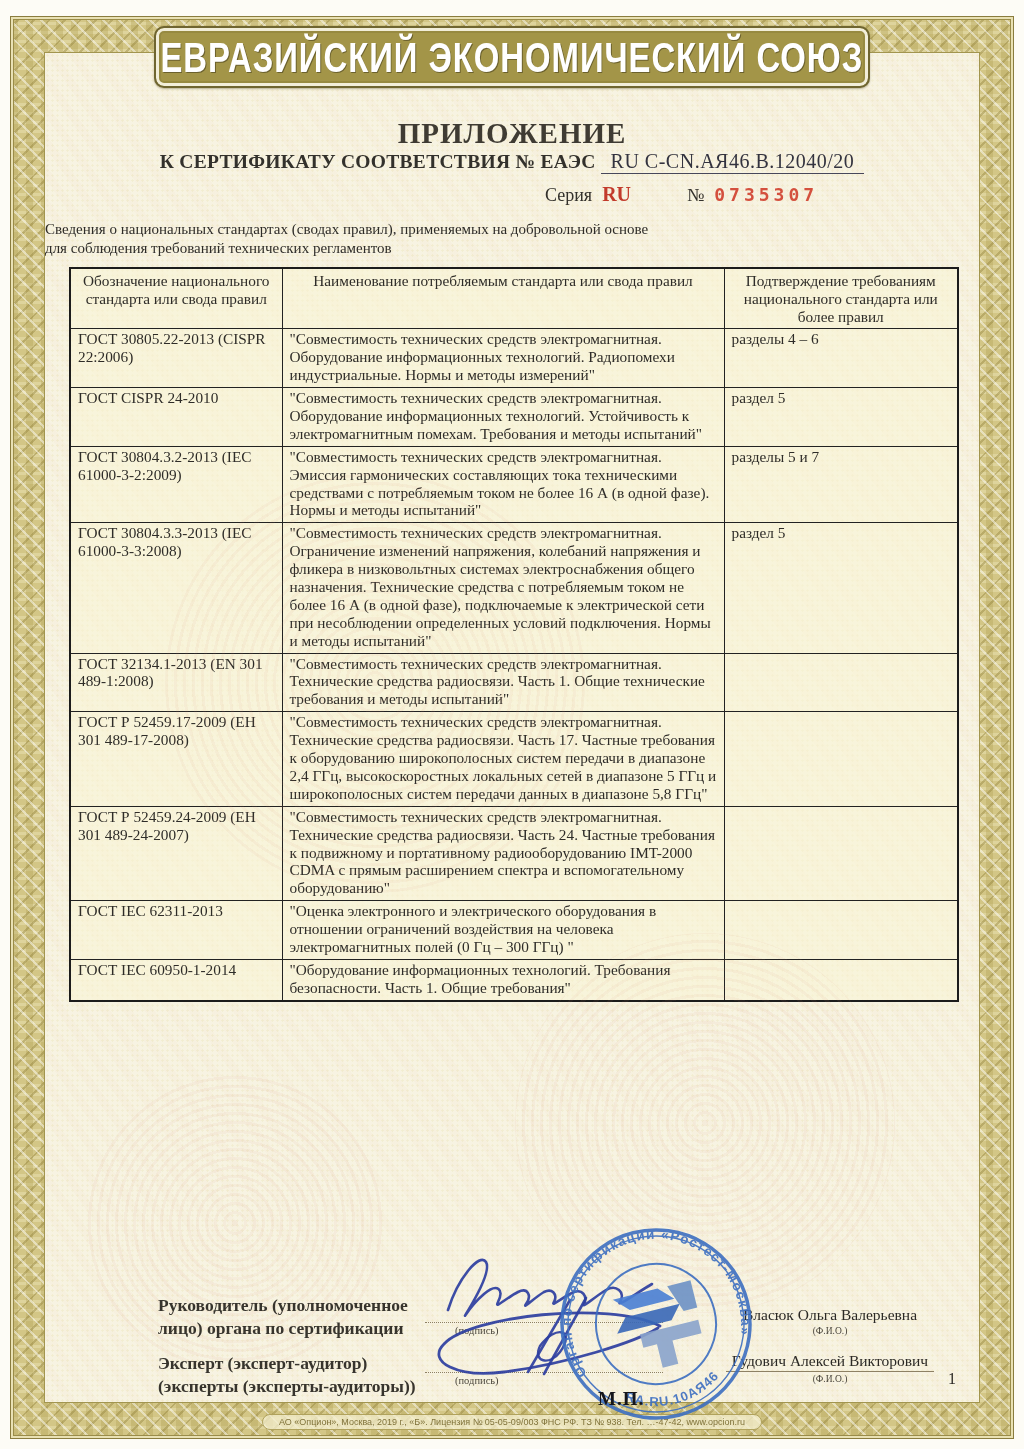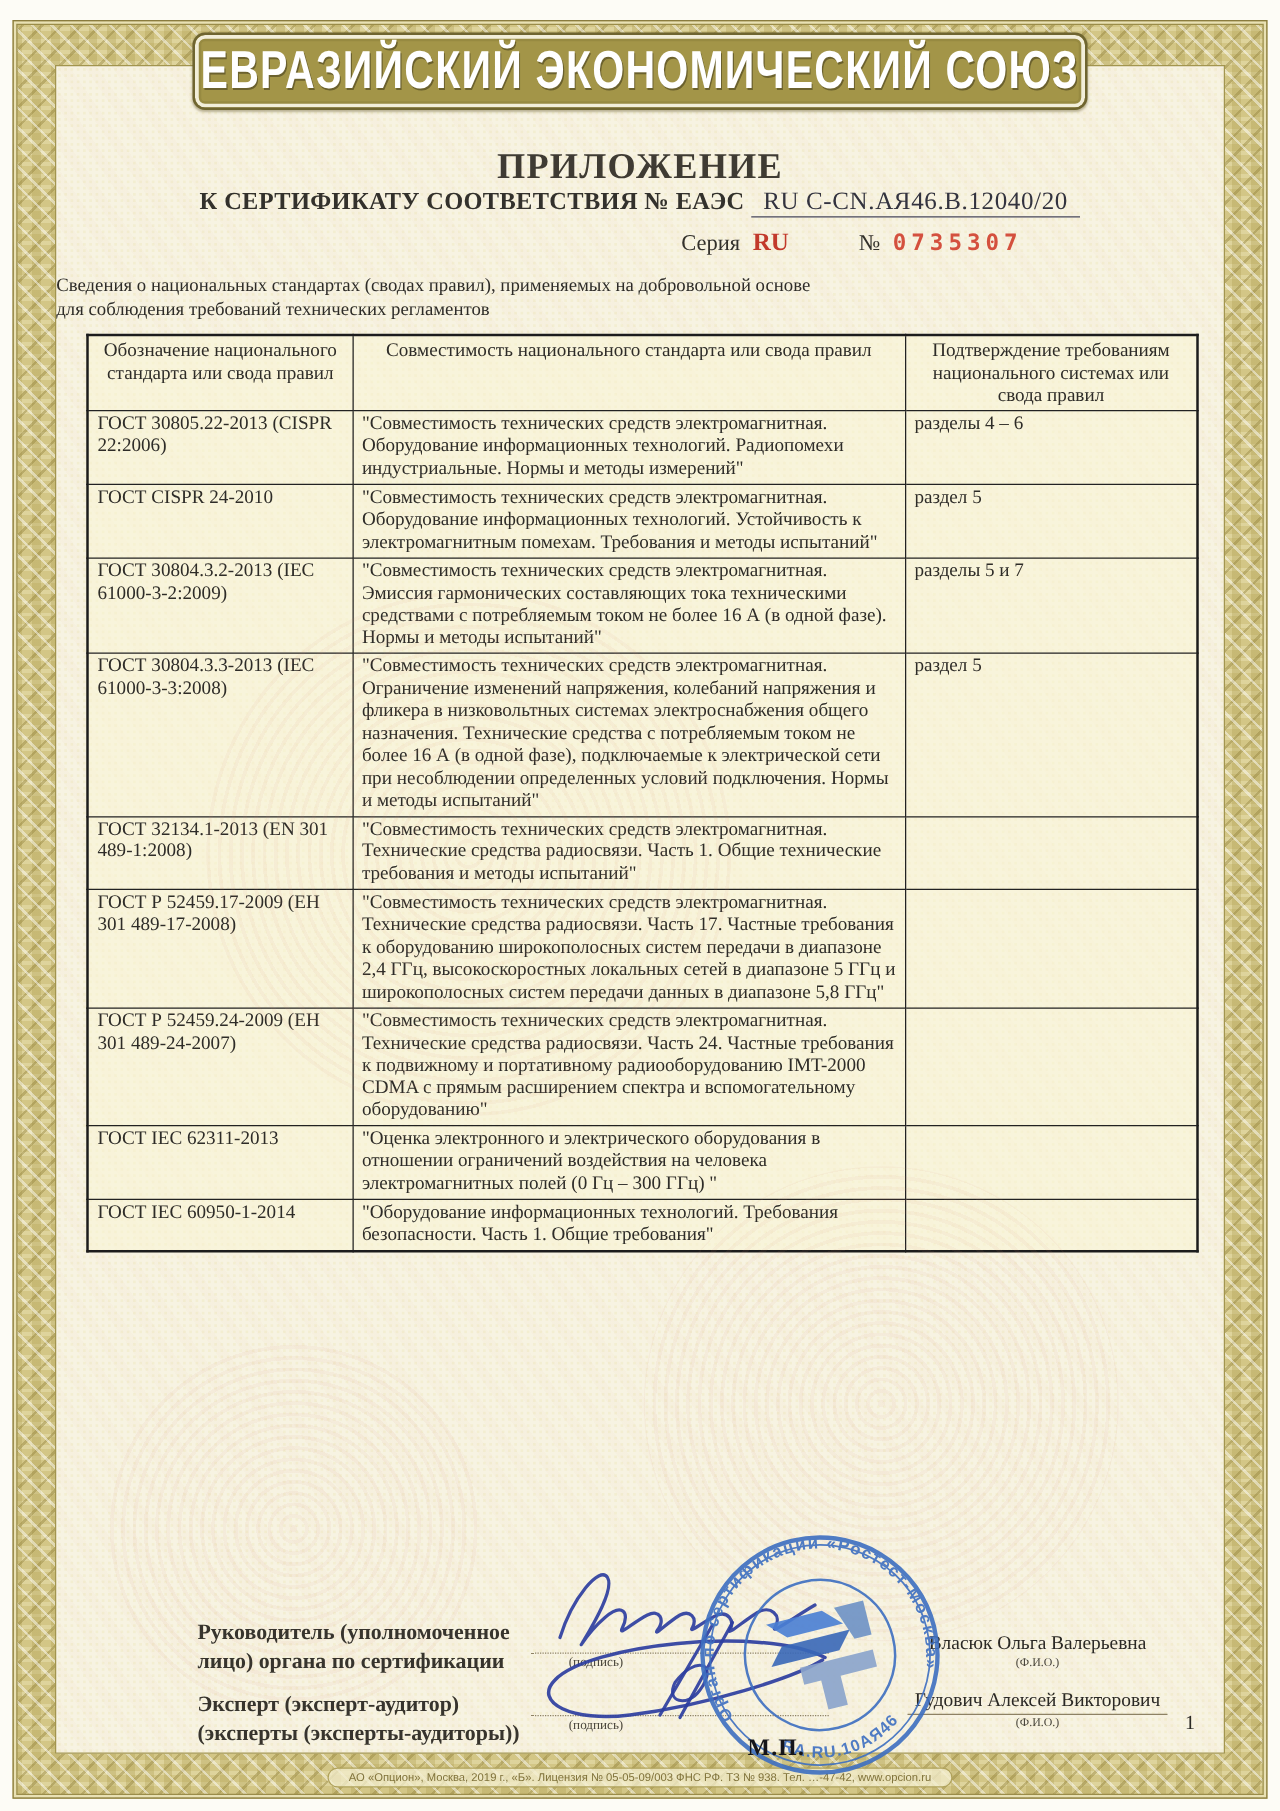--- a/index.html
+++ b/index.html
@@ -106,22 +106,22 @@
 
     <table class="std">
       <colgroup>
           <col class="c1">
           <col class="c2">
           <col class="c3">
         </colgroup>
       <thead>
         <tr>
           <th>Обозначение национального стандарта или свода правил</th>
-          <th>Совместимость национального стандарта или свода правил</th>
-          <th>Подтверждение требованиям национального системах или свода правил</th>
+          <th>Наименование потребляемым стандарта или свода правил</th>
+          <th>Подтверждение требованиям национального стандарта или более правил</th>
         </tr>
       </thead>
       <tbody>
         <tr>
           <td>ГОСТ 30805.22-2013 (CISPR 22:2006)</td>
           <td>"Совместимость технических средств электромагнитная. Оборудование информационных технологий. Радиопомехи индустриальные. Нормы и методы измерений"</td>
           <td>разделы 4 – 6</td>
         </tr>
         <tr>
           <td>ГОСТ CISPR 24-2010</td>

